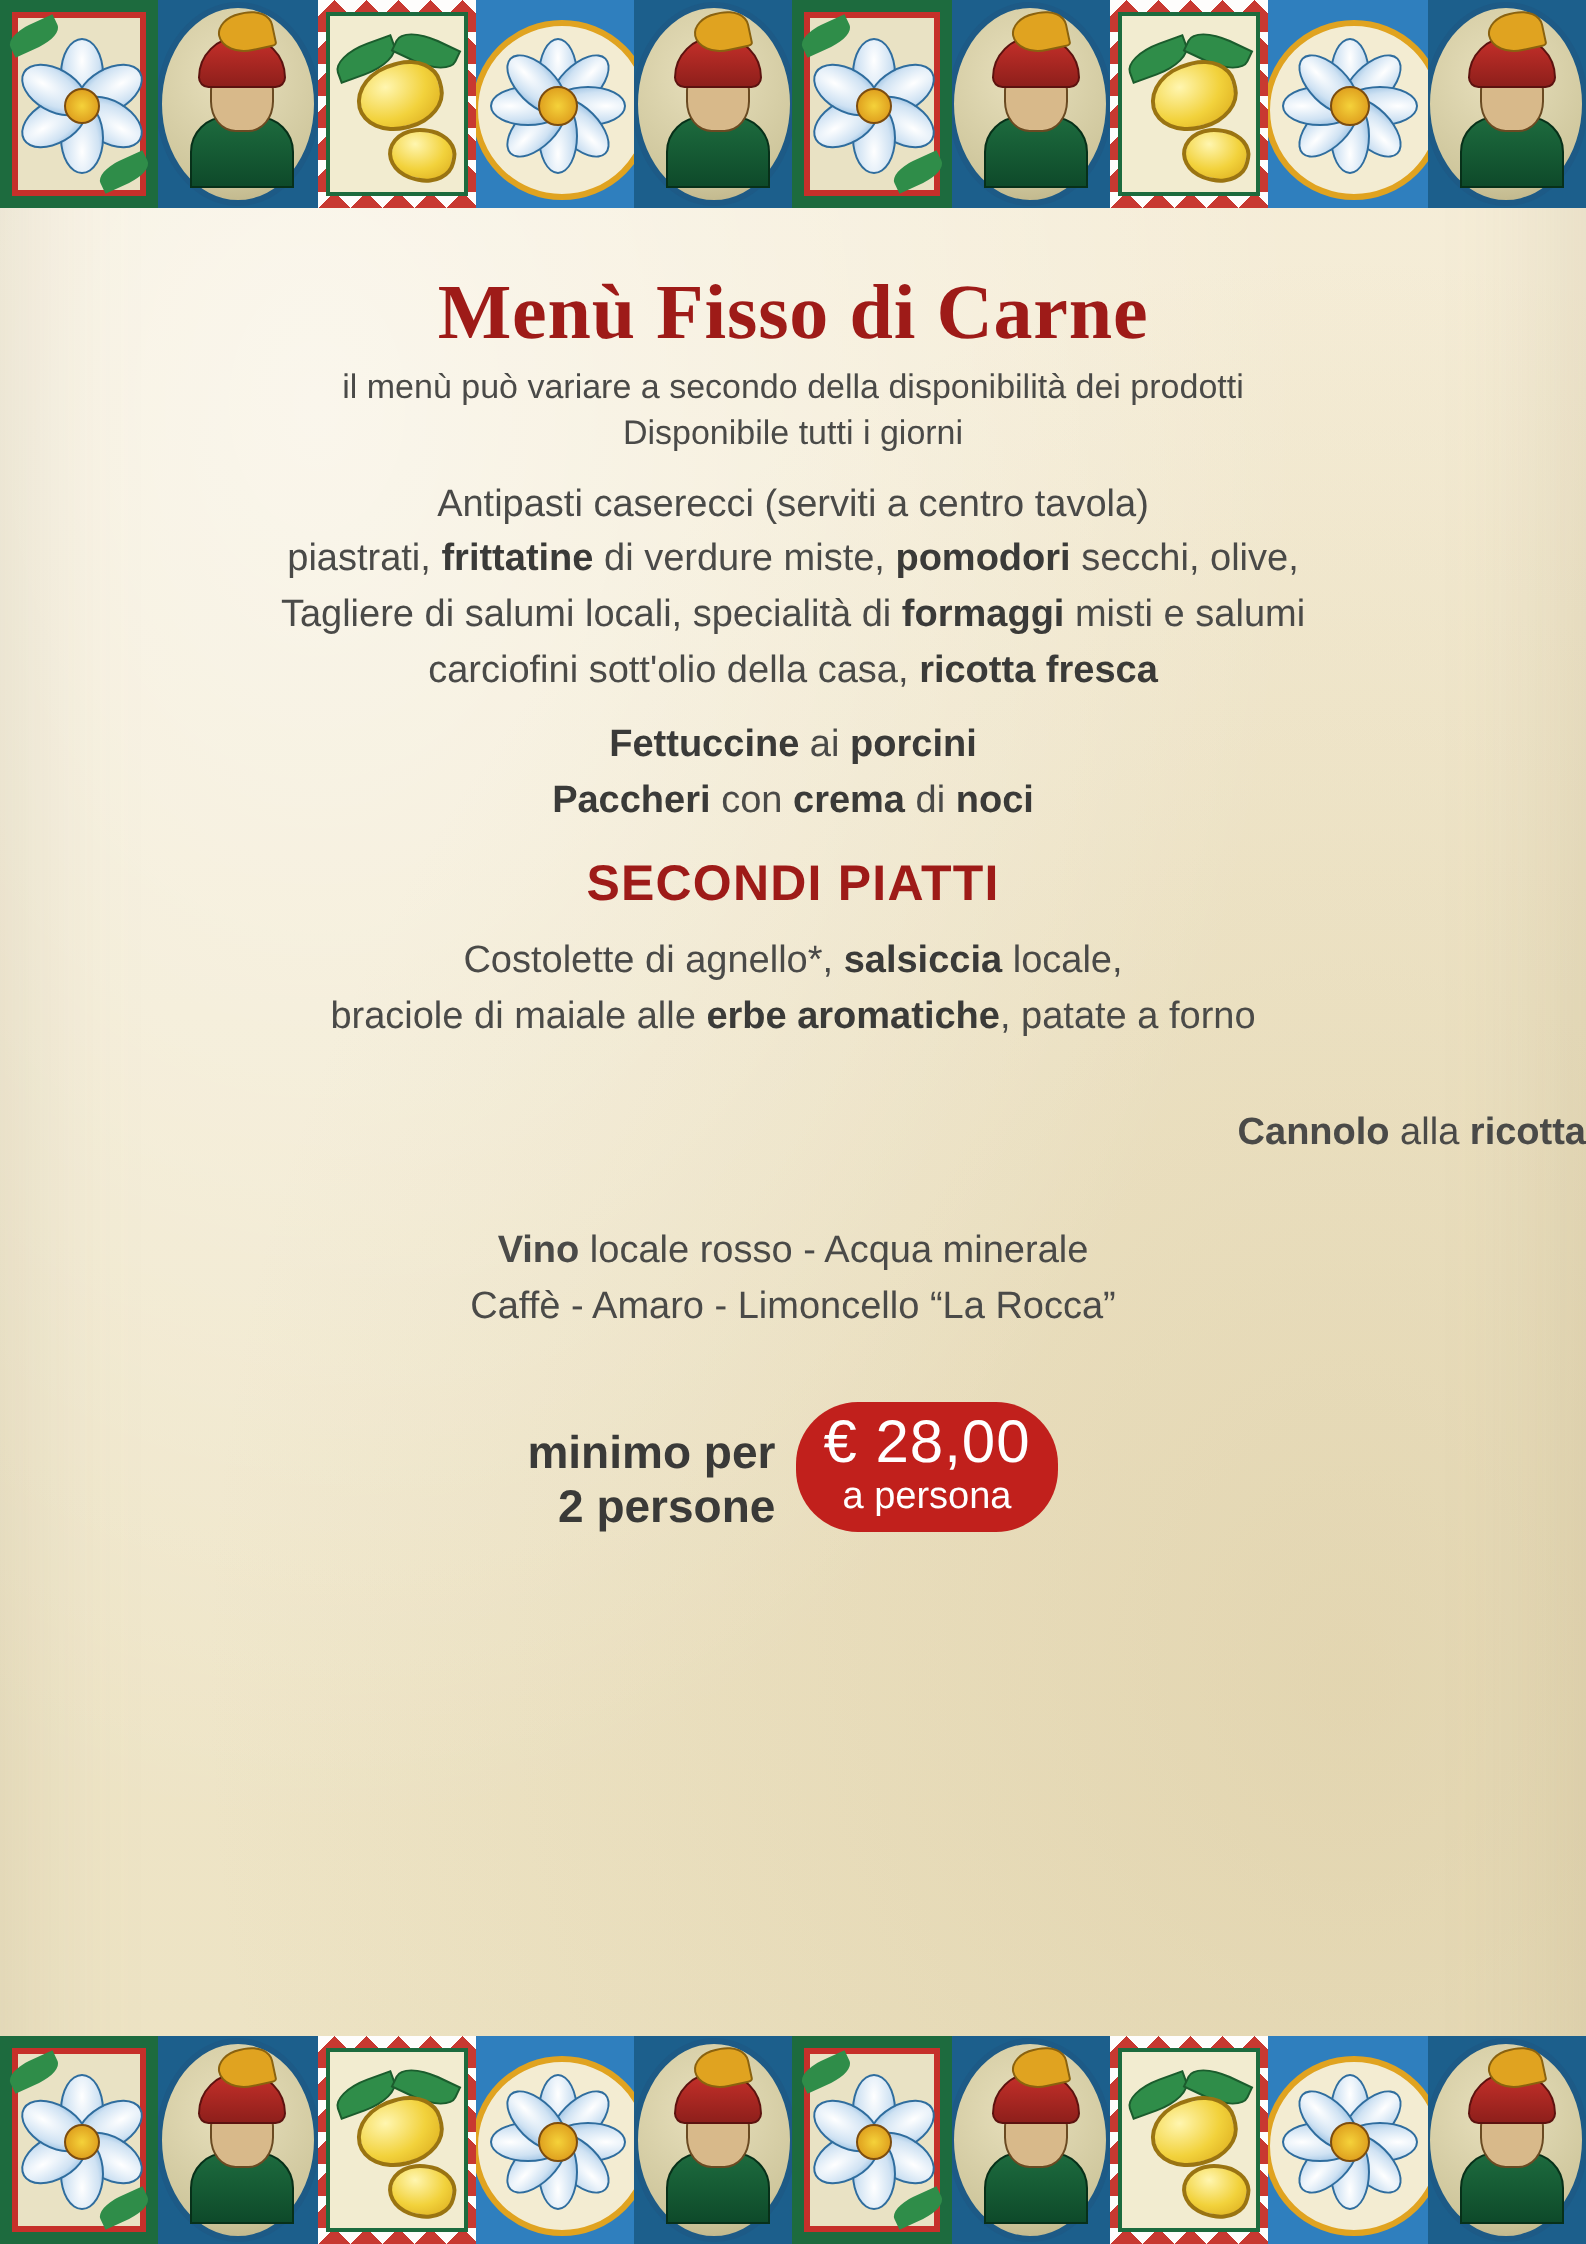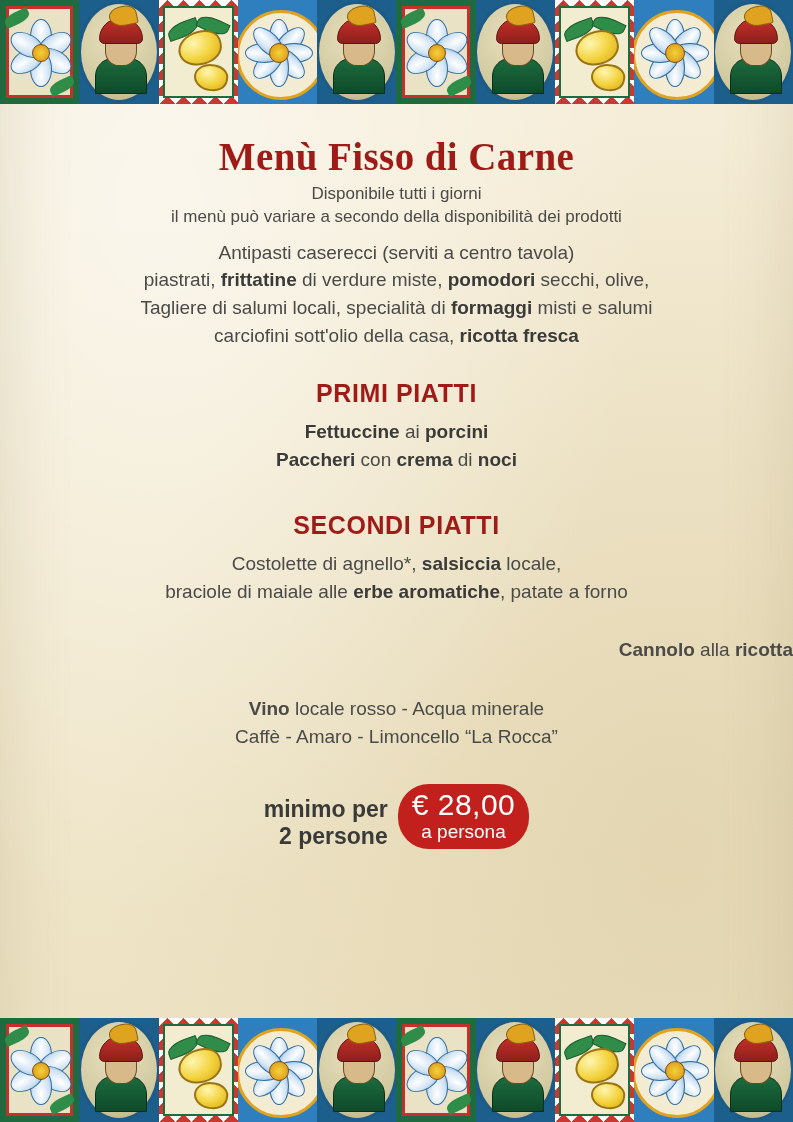--- a/index.html
+++ b/index.html
@@ -287,21 +287,21 @@
 
   .section-head {
     color: #9e1b18;
     font-weight: bold;
     font-size: 25px;
     letter-spacing: 0.6px;
     margin: 0;
   }
   .sec-antipasti { margin-top: 20px; }
   .sec-primi { margin-top: 30px; }
-  .sec-secondi { margin-top: 38px; }
+  .sec-secondi { margin-top: 14px; }
 
   .block {
     font-size: 19px;
     color: #4a4a48;
     line-height: 1.45;
     margin: 10px 55px 0;
   }
   .block b { color: #3a3a38; font-weight: bold; }
 
   .dessert {
@@ -465,31 +465,30 @@
         <div class="knight-head"></div>
         <div class="knight-helm"></div>
         <div class="knight-plume"></div>
       </div>
     </div>
   </div>
 
   <div class="content">
 
     <h1 class="menu-title">Menù Fisso di Carne</h1>
+    <div class="subtitle">il menù può variare a secondo della disponibilità dei prodotti</div>
     <div class="subtitle">Disponibile tutti i giorni</div>
-    <div class="subtitle">il menù può variare a secondo della disponibilità dei prodotti</div>
 
     <div class="block">
       <div>Antipasti caserecci (serviti a centro tavola)</div>
       <div>piastrati, <b>frittatine</b> di verdure miste, <b>pomodori</b> secchi, olive,</div>
       <div>Tagliere di salumi locali, specialità di <b>formaggi</b> misti e salumi</div>
       <div>carciofini sott'olio della casa,  <b><b>ricotta</b> fresca</b></div>
     </div>
 
-    <h2 class="section-head sec-primi">PRIMI PIATTI</h2>
     <div class="block">
       <div><b>Fettuccine</b> ai <b>porcini</b></div>
       <div><b>Paccheri</b> con <b>crema</b> di <b>noci</b></div>
     </div>
 
     <h2 class="section-head sec-secondi">SECONDI PIATTI</h2>
     <div class="block">
       <div>Costolette di agnello*, <b>salsiccia</b> locale,</div>
       <div>braciole di maiale alle <b>erbe aromatiche</b>, patate a forno</div>
     </div>

